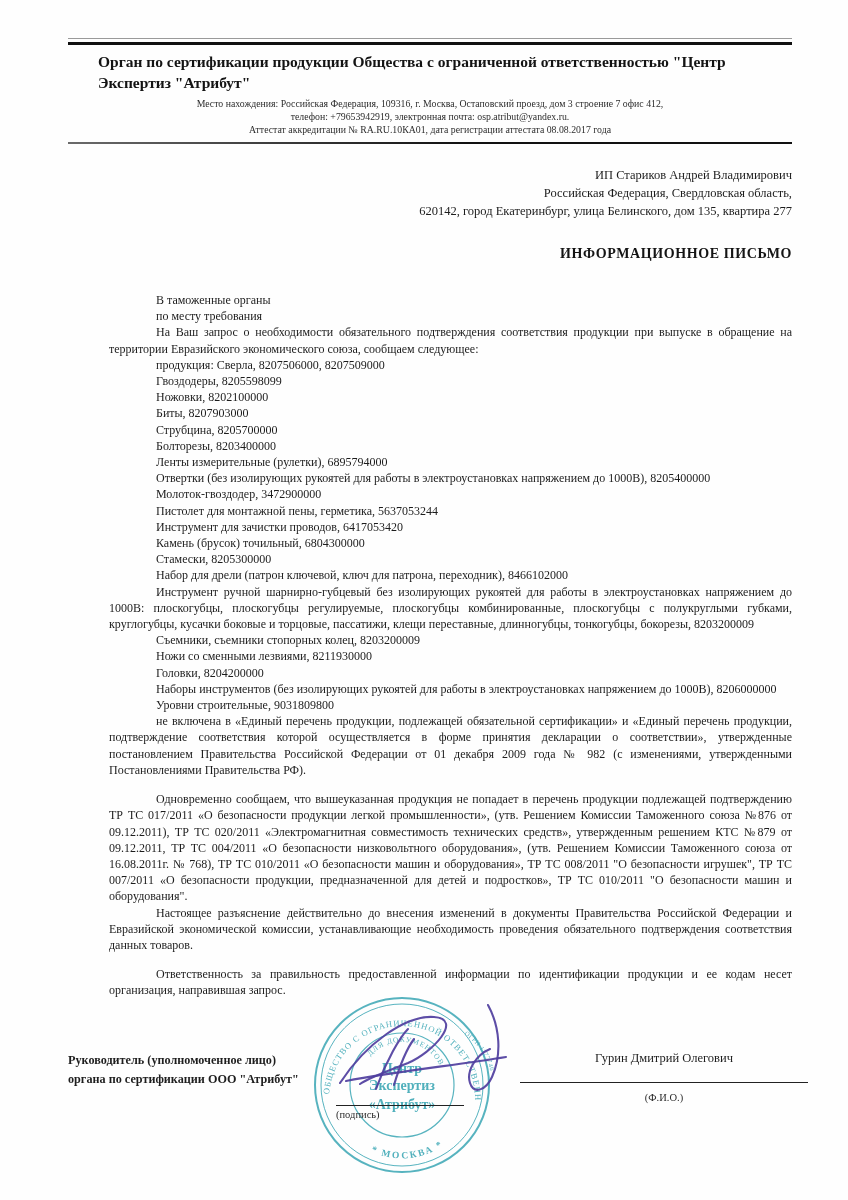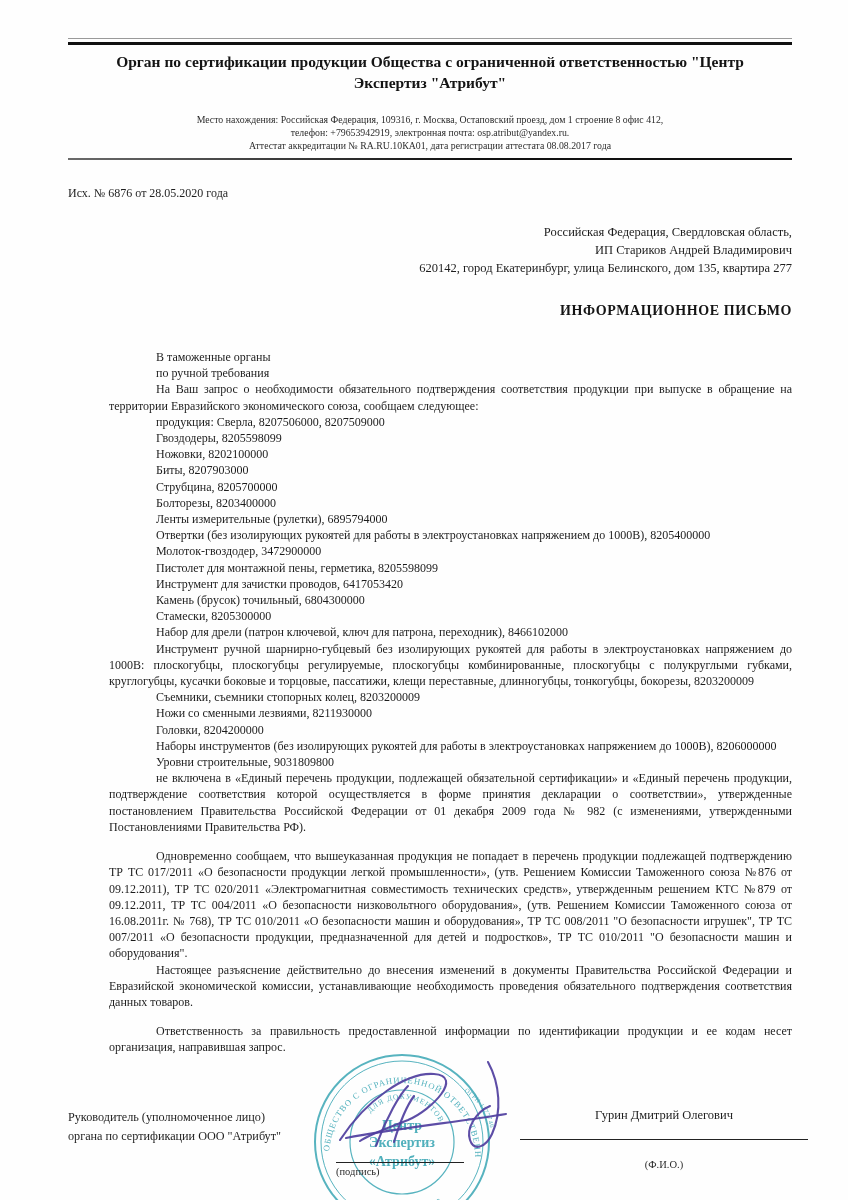--- a/index.html
+++ b/index.html
@@ -5,87 +5,86 @@
   html,body{margin:0;padding:0;background:#ffffff;}
   .page{
     width:848px;height:1200px;position:relative;background:#fefefe;
     font-family:"Liberation Serif","DejaVu Serif",serif;color:#1e1e1e;
     overflow:hidden;
   }
   .content{position:absolute;left:68px;top:0;width:724px;}
   .rule-thin{height:1px;background:#9a9a9a;margin-top:38px;}
   .rule-thick{height:3px;background:#111;margin-top:3px;}
   .org-title{
-    text-align:center;font-weight:bold;font-size:15.5px;line-height:21px;
-    margin:6px 30px 20px 30px;color:#141414;
+    text-align:left;font-weight:bold;font-size:15.5px;line-height:21px;
+    margin:6px 30px 4px 30px;color:#141414;
   }
   .org-sub{text-align:center;font-size:9.8px;line-height:13px;color:#2c2c2c;}
   .rule-mid{height:2px;background:linear-gradient(90deg,#6b6b6b,#111 55%);margin-top:6px;}
   .outgoing{font-size:12px;margin-top:26px;}
   .recipient{margin-top:22px;text-align:right;font-size:12.5px;line-height:18px;color:#1d1d1d;}
   .letter-title{
     text-align:right;font-weight:bold;font-size:14px;letter-spacing:.6px;
     margin-top:26px;color:#141414;
   }
   .body-block{margin-top:30px;font-size:12px;line-height:16.2px;text-align:justify;color:#1c1c1c;margin-left:41px;}
   .body-block p{margin:0;text-indent:47px;}
   .body-block p.gap{margin-top:13px;font-family:Liberation Serif, serif;}
   .sig-area{position:relative;height:250px;margin-top:14px;font-size:12.2px;}
-  .sig-left{position:absolute;left:0;top:38px;line-height:19px;}
+  .sig-left{position:absolute;left:0;top:38px;line-height:19px;font-weight:bold;}
   .sig-left p{margin:0;}
   .stamp-wrap{position:absolute;left:238px;top:-28px;width:260px;height:210px;}
   .sign-line{position:absolute;left:268px;top:92px;width:128px;border-bottom:1.4px solid #222;}
   .sign-caption{position:absolute;left:268px;top:96px;width:128px;text-align:left;font-size:10.5px;color:#2a2a2a;}
   .fio-block{position:absolute;left:452px;top:38px;width:288px;text-align:center;}
   .fio-name{font-size:12.5px;}
   .fio-line{margin-top:16px;border-bottom:1.4px solid #222;}
-  .fio-caption{margin-top:19px;font-size:10.5px;color:#2a2a2a;}
+  .fio-caption{margin-top:9px;font-size:10.5px;color:#2a2a2a;}
   .stamp-text{fill:#3aa6b4;opacity:.88;}
   .stamp-ring{stroke:#3aa6b4;fill:none;opacity:.85;}
   .sig-stroke{stroke:#4f3e9e;fill:none;stroke-width:2.1;stroke-linecap:round;opacity:.92;}
 </style>
 </head>
 <body>
 
 <div class="page">
   <div class="content">
 
     <div class="rule-thin"></div>
     <div class="rule-thick"></div>
 
     <div class="org-title">Орган по сертификации продукции Общества с ограниченной ответственностью "Центр Экспертиз "Атрибут"</div>
-    <div class="org-sub">Место нахождения: Российская Федерация, 109316, г. Москва, Остаповский проезд, дом 1 строение 8 офис 412,</div>
+    <div class="org-sub">Место нахождения: Российская Федерация, 109316, г. Москва, Остаповский проезд, дом 3 строение 7 офис 412,</div>
     <div class="org-sub">телефон: +79653942919, электронная почта: osp.atribut@yandex.ru.</div>
     <div class="org-sub">Аттестат аккредитации № RA.RU.10КА01, дата регистрации аттестата 08.08.2017 года</div>
     <div class="rule-mid"></div>
 
-    <div class="outgoing">Исх. № 6876 от 28.05.2020 года</div>
 
     <div class="recipient">
+        <div>ИП Стариков Андрей Владимирович</div>
         <div>Российская Федерация, Свердловская область,</div>
-        <div>ИП Стариков Андрей Владимирович</div>
         <div>620142, город Екатеринбург, улица Белинского, дом 135, квартира 277</div>
       </div>
 
     <div class="letter-title">ИНФОРМАЦИОННОЕ ПИСЬМО</div>
 
     <div class="body-block">
         <p>В таможенные органы</p>
-        <p>по ручной требования</p>
+        <p>по месту требования</p>
         <p>На Ваш запрос о необходимости обязательного подтверждения соответствия продукции при выпуске в обращение на территории Евразийского экономического союза, сообщаем следующее:</p>
         <p>продукция: Сверла, 8207506000, 8207509000</p>
         <p>Гвоздодеры, 8205598099</p>
         <p>Ножовки, 8202100000</p>
         <p>Биты, 8207903000</p>
         <p>Струбцина, 8205700000</p>
         <p>Болторезы, 8203400000</p>
         <p>Ленты измерительные (рулетки), 6895794000</p>
         <p>Отвертки (без изолирующих рукоятей для работы в электроустановках напряжением до 1000В), 8205400000</p>
         <p>Молоток-гвоздодер, 3472900000</p>
-        <p>Пистолет для монтажной пены, герметика, 8205598099</p>
+        <p>Пистолет для монтажной пены, герметика, 5637053244</p>
         <p>Инструмент для зачистки проводов, 6417053420</p>
         <p>Камень (брусок) точильный, 6804300000</p>
         <p>Стамески, 8205300000</p>
         <p>Набор для дрели (патрон ключевой, ключ для патрона, переходник), 8466102000</p>
         <p>Инструмент ручной шарнирно-губцевый без изолирующих рукоятей для работы в электроустановках напряжением до 1000В: плоскогубцы, плоскогубцы регулируемые, плоскогубцы комбинированные, плоскогубцы с полукруглыми губками, круглогубцы, кусачки боковые и торцовые, пассатижи, клещи переставные, длинногубцы, тонкогубцы, бокорезы, 8203200009</p>
         <p>Съемники, съемники стопорных колец, 8203200009</p>
         <p>Ножи со сменными лезвиями, 8211930000</p>
         <p>Головки, 8204200000</p>
         <p>Наборы инструментов (без изолирующих рукоятей для работы в электроустановках напряжением до 1000В), 8206000000</p>
         <p>Уровни строительные, 9031809800</p>

